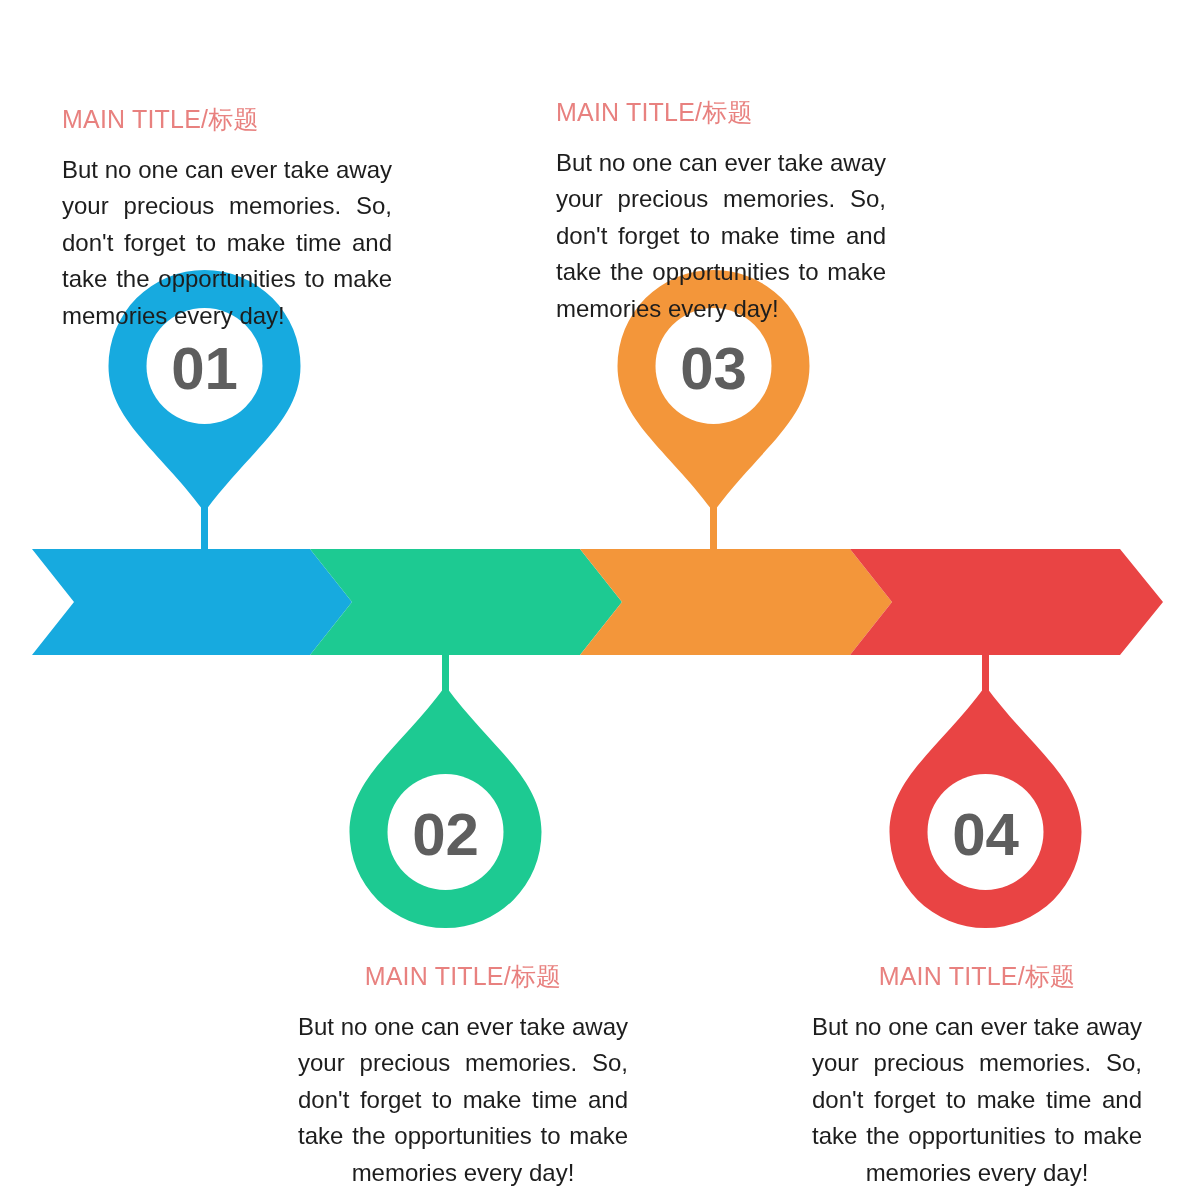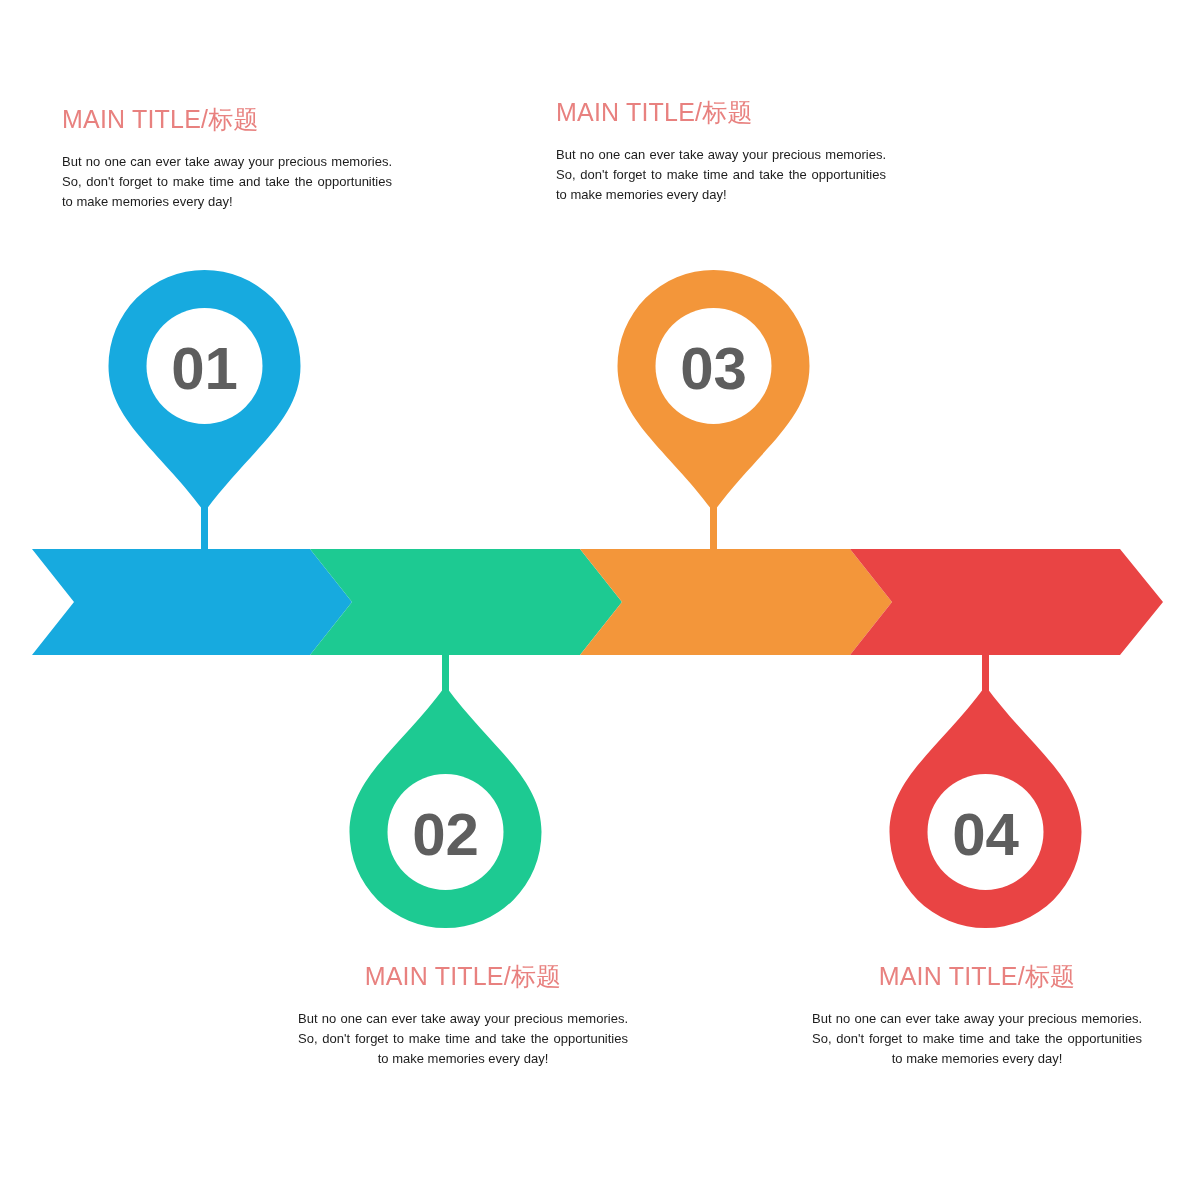--- a/index.html
+++ b/index.html
@@ -27,21 +27,21 @@
     position: absolute;
   }
   .block-title {
     font-size: 25px;
     font-weight: normal;
     letter-spacing: 0.2px;
     margin: 0 0 16px 0;
     white-space: nowrap;
   }
   .block-body {
-    font-size: 13px;
+    font-size: 24px;
     line-height: 1.52;
     color: #1d1d1d;
     margin: 0;
   }
 
   .tb-top { width: 330px; }
   .tb-top .block-body { text-align: justify; text-align-last: left; }
   .tb-bottom { width: 330px; text-align: center; }
   .tb-bottom .block-body { text-align: justify; text-align-last: center; }
 

